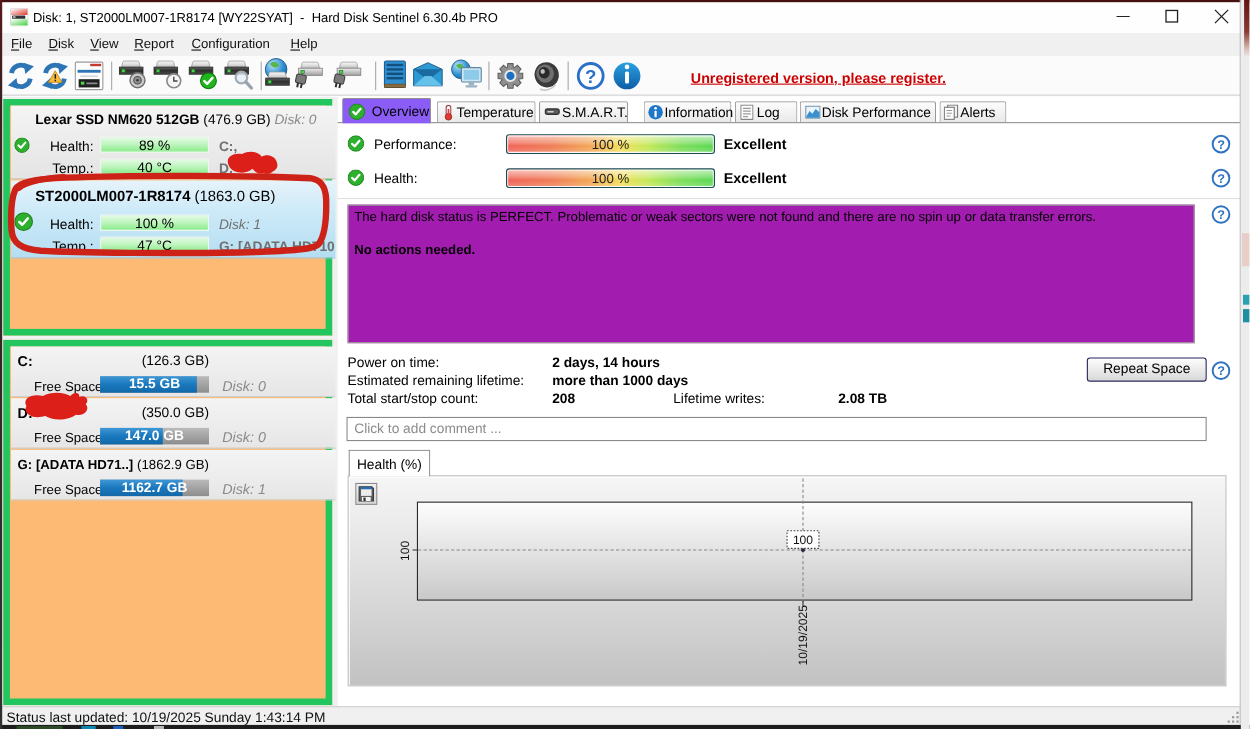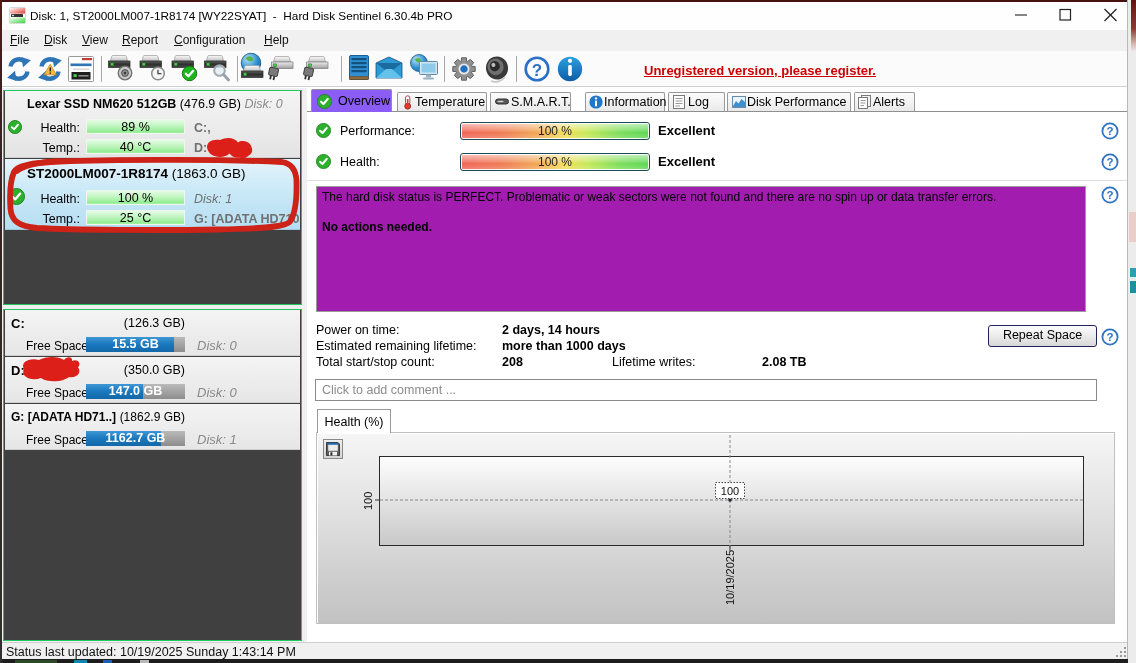--- a/index.html
+++ b/index.html
@@ -7,28 +7,28 @@
 body { position:relative; font-family:"Liberation Sans",sans-serif; background:#fff; overflow:hidden; }
 .abs { position:absolute; }
 .it { font-style:italic; color:#8a8a8a; }
 .b { font-weight:bold; }
 
 #titlebar { left:2px; top:0; width:1126px; height:30px; background:#fefefe; }
 #title-text { left:30px; top:9px; font-size:11.8px; color:#000; }
 #menubar { left:2px; top:30px; width:1126px; height:21px; background:#f0f0f0; font-size:12px; color:#111; }
 .menu-item { position:absolute; top:3px; }
 #toolbar { left:2px; top:51px; width:1126px; height:36px; background:#fbfbfb; border-bottom:1px solid #d0d0d0; }
-#unreg { left:644px; top:63px; font-size:13px; font-weight:bold; color:#cc0000; text-decoration:underline; }
+#unreg { left:628px; top:63px; font-size:13px; font-weight:bold; color:#cc0000; text-decoration:underline; }
 #content { left:2px; top:88px; width:1126px; height:554px; background:#f0f0f0; }
 #statusbar { left:2px; top:642px; width:1126px; height:17px; background:#f0f0f0; border-top:1px solid #cfcfcf; font-size:12.5px; color:#111; }
 #bottomstrip { left:0; top:659px; width:1136px; height:4px; background:#1d1d1d; }
 #leftedge { left:0; top:0; width:2px; height:663px; background:linear-gradient(#5a1818,#3a2020 80px,#303030); }
 #rightedge { left:1128px; top:0; width:8px; height:663px; background:#ececec; }
 
-.lbox { position:absolute; left:3px; width:299px; background:#404040; border:1px solid #22c55e; }
+.lbox { position:absolute; left:3px; width:299px; background:#fdba74; border:6px solid #22c55e; }
 #lboxA { top:90px; height:215px; }
 #lboxB { top:309px; height:332px; }
 .dcard { position:absolute; left:1px; width:295px; overflow:hidden; }
 .gray-card { background:linear-gradient(#f4f4f4,#e4e4e4); border-bottom:1px solid #cfcfcf; }
 .blue-card { background:linear-gradient(#e6f3fb,#cdeaf8 40%,#b5def2); border-bottom:1px solid #9fc8e0; }
 .dtitle { position:absolute; left:22px; font-size:13px; color:#000; white-space:nowrap; }
 .rowlab { position:absolute; width:75px; text-align:right; font-size:12.5px; color:#000; }
 .gbar { position:absolute; left:81px; width:99px; height:15px; border:1px solid #eef6ee; background:linear-gradient(#e4fbe4,#c2f5c2 45%,#93ee93 90%,#a8f2a8); text-align:center; font-size:12.5px; line-height:14px; color:#000; }
 .rlab { position:absolute; left:189px; font-size:12.5px; font-weight:bold; color:#707070; white-space:nowrap; }
 .pcard { position:absolute; left:1px; width:295px; background:linear-gradient(#f4f4f4,#e6e6e6); border-bottom:1px solid #cfcfcf; height:46px; }
@@ -254,21 +254,21 @@
   <div class="dcard blue-card" style="top:68px;height:71px">
     <div class="dtitle" style="top:7px;font-size:13.5px"><span class="b">ST2000LM007-1R8174</span> (1863.0 GB)</div>
     <svg style="position:absolute;left:3px;top:29px" width="17" height="17" viewBox="0 0 17 17">
         <circle cx="8.5" cy="8.5" r="8" fill="#2db02d" stroke="#1c831c"></circle>
         <path d="M4.6 8.8 L7.3 11.3 L12.2 5.6" stroke="#fff" stroke-width="2.3" fill="none" stroke-linecap="round" stroke-linejoin="round"></path>
       </svg>
     <div class="rowlab" style="top:33px">Health:</div>
     <div class="gbar" style="top:31px">100 %</div>
     <div class="rlab it" style="top:33px;font-weight:normal">Disk: 1</div>
     <div class="rowlab" style="top:53px">Temp.:</div>
-    <div class="gbar" style="top:51px">25 °C</div>
+    <div class="gbar" style="top:51px">47 °C</div>
     <div class="rlab" style="top:53px">G: [ADATA HD710 P</div>
   </div>
 </div>
 
 <div class="lbox" id="lboxB">
   <div class="pcard" style="top:0">
     <div class="ptitle">C:</div>
     <div class="psize">(126.3 GB)</div>
     <div class="pfree">Free Space</div>
     <div class="fbar"><div class="ffill" style="width:88px"></div><span>15.5 GB</span></div>

